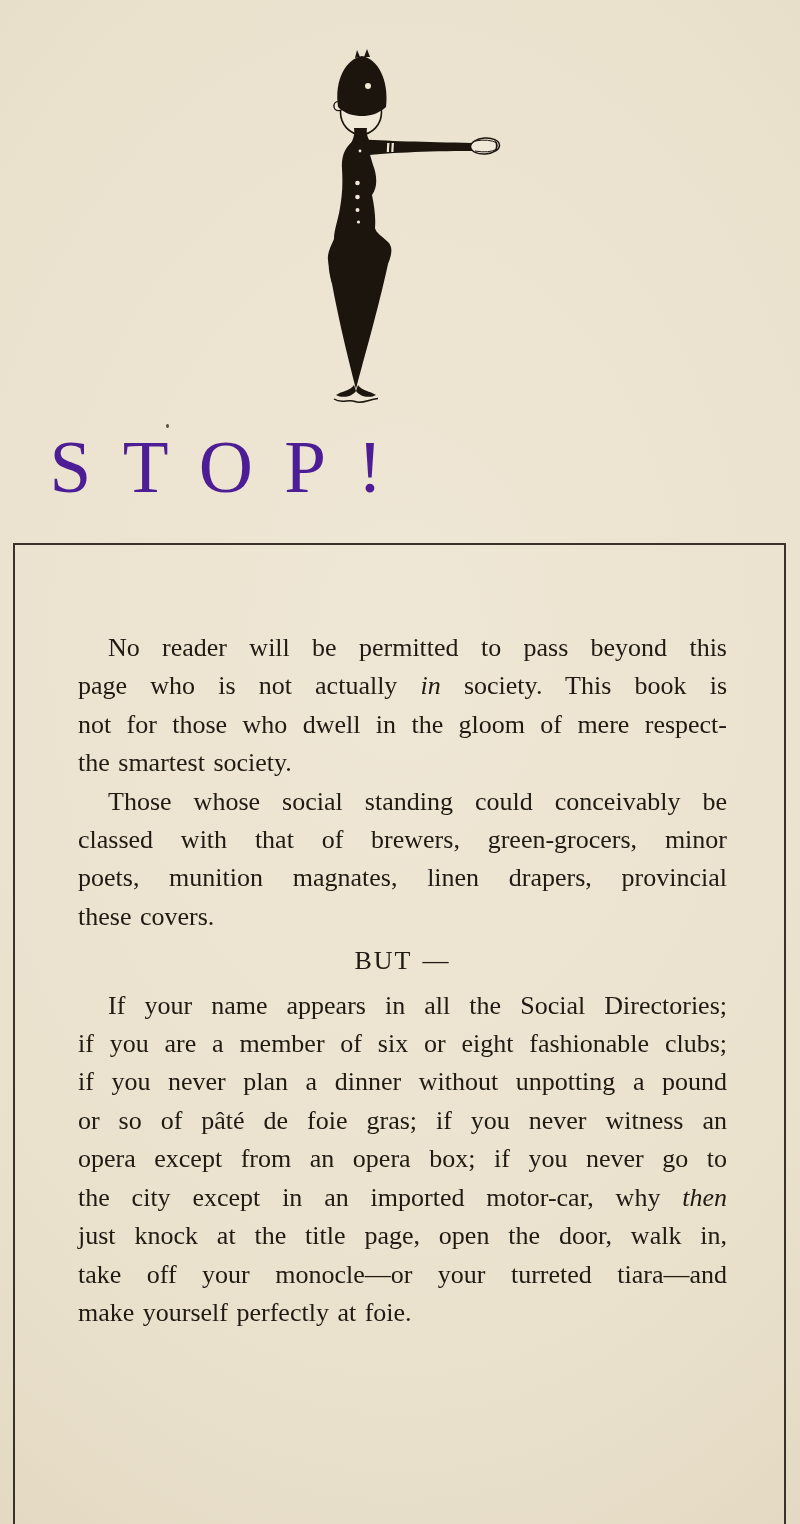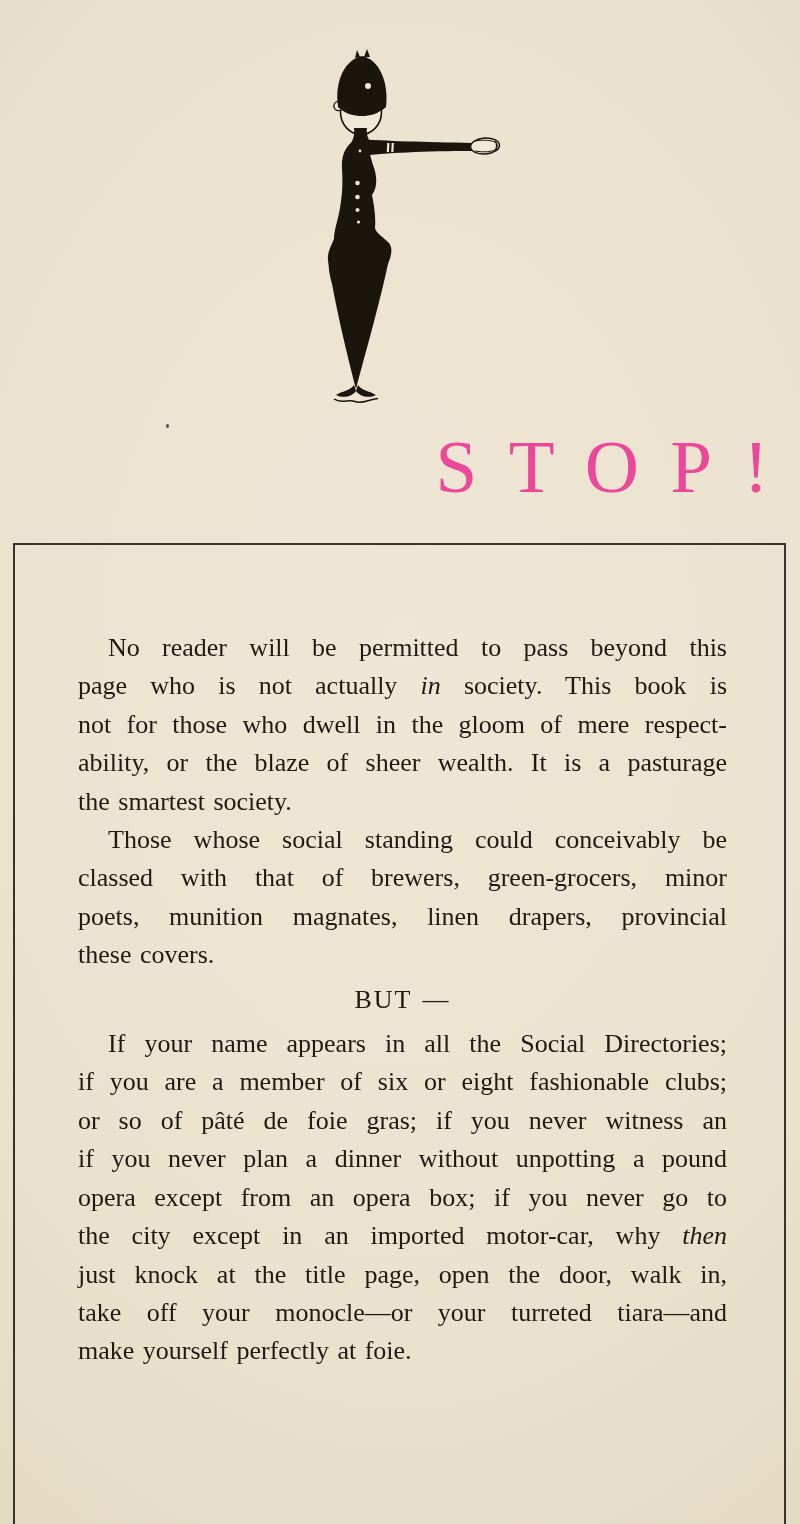--- a/index.html
+++ b/index.html
@@ -13,27 +13,27 @@
   }
   .figure {
     position: absolute;
     left: 310px; top: 48px;
     width: 200px; height: 360px;
   }
   .stop-heading {
     position: absolute;
     top: 429px; left: 18px; right: 0;
     margin: 0;
-    text-align: right;
+    text-align: left;
     font-size: 75px;
     line-height: 75px;
     font-weight: normal;
     letter-spacing: 0.42em;
     text-indent: 0.42em;
-    color: #ec4899;
+    color: #4c1d95;
   }
   .notice-box {
     position: absolute;
     left: 13px; top: 543px;
     width: 773px; height: 1219px;
     box-sizing: border-box;
     border: 2px solid #3a332a;
   }
   .notice-inner {
     padding: 84px 57px 0 63px;
@@ -117,30 +117,29 @@
 
 <div class="speck"></div>
 
 <h1 class="stop-heading">STOP!</h1>
 
 <div class="notice-box">
   <div class="notice-inner">
       <div class="line indent"><span>No reader will be permitted to pass beyond this</span></div>
       <div class="line"><span>page who is not actually </span><i>in</i><span> society.  This book is</span></div>
       <div class="line"><span>not for those who dwell in the gloom of mere respect-</span></div>
-      <div class="line"><span>ability, or the blaze of sheer wealth.  It is a pasturage</span></div>
       <div class="line last"><span>the smartest society.</span></div>
       <div class="line indent"><span>Those whose social standing could conceivably be</span></div>
       <div class="line"><span>classed with that of brewers, green-grocers, minor</span></div>
       <div class="line"><span>poets, munition magnates, linen drapers, provincial</span></div>
       <div class="line last"><span>these covers.</span></div>
       <div class="line center">BUT —</div>
       <div class="line indent"><span>If your name appears in all the Social Directories;</span></div>
       <div class="line"><span>if you are a member of six or eight fashionable clubs;</span></div>
+      <div class="line"><span>if you never plan a dinner without unpotting a pound</span></div>
       <div class="line"><span>or so of pâté de foie gras; if you never witness an</span></div>
-      <div class="line"><span>if you never plan a dinner without unpotting a pound</span></div>
       <div class="line"><span>opera except from an opera box; if you never go to</span></div>
       <div class="line"><span>the city except in an imported motor-car, why </span><i>then</i></div>
       <div class="line"><span>just knock at the title page, open the door, walk in,</span></div>
       <div class="line"><span>take off your monocle—or your turreted tiara—and</span></div>
       <div class="line last"><span>make yourself perfectly at foie.</span></div>
     </div>
 </div>
 
 </body></html>

